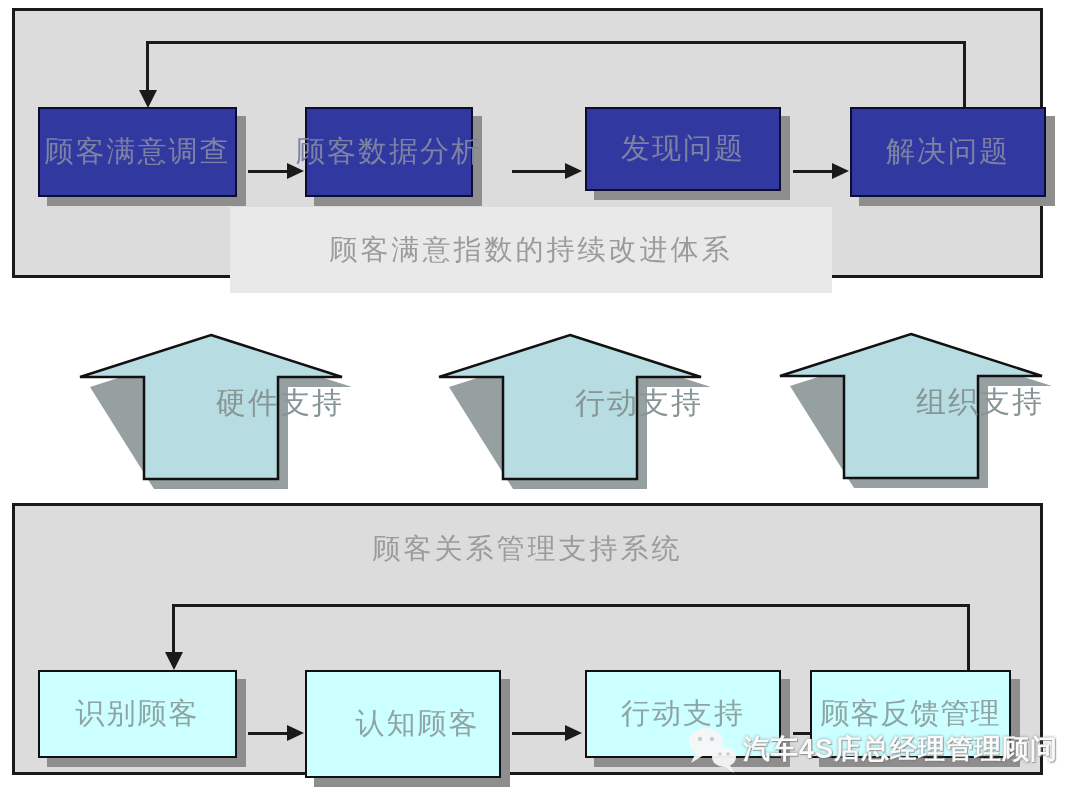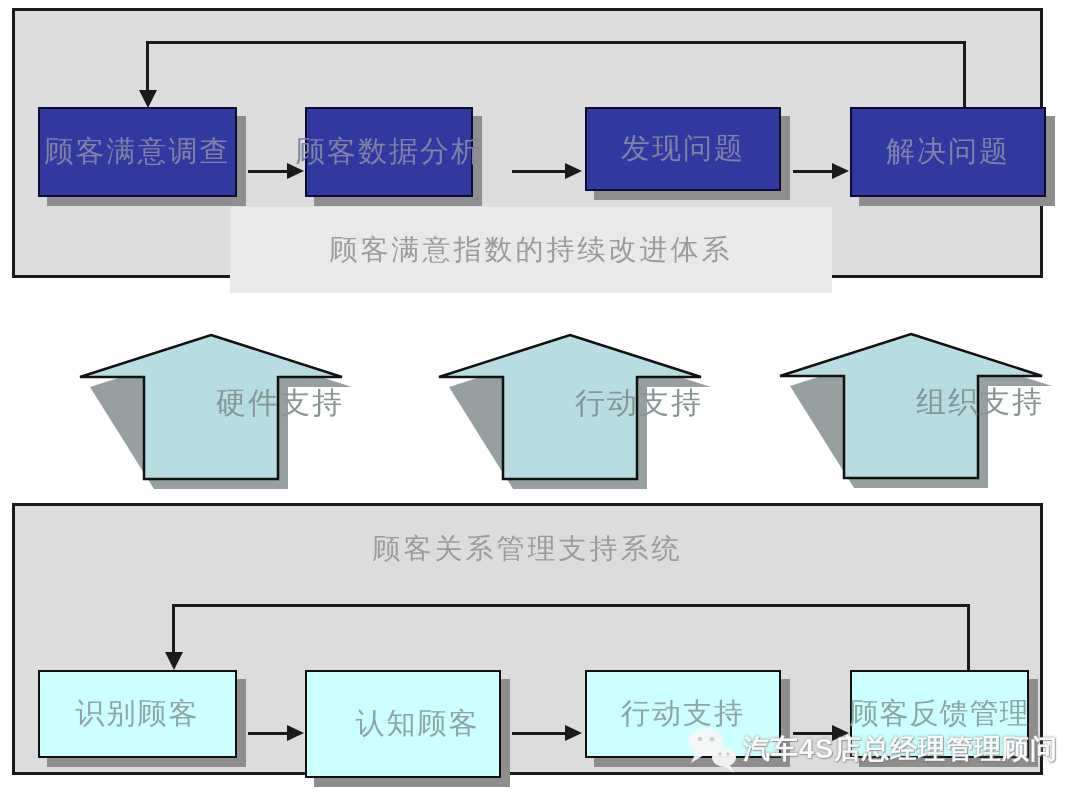--- a/index.html
+++ b/index.html
@@ -127,21 +127,21 @@
 
   <div class="pbox pbox-cyan" style="left:38px;top:670px;width:199px;height:88px;">
     <span>识别顾客</span>
   </div>
   <div class="pbox pbox-cyan" style="left:305px;top:670px;width:196px;height:108px;padding-left:29px;">
     <span>认知顾客</span>
   </div>
   <div class="pbox pbox-cyan" style="left:585px;top:670px;width:196px;height:88px;">
     <span>行动支持</span>
   </div>
-  <div class="pbox pbox-cyan" style="left:850px;top:670px;width:179px;height:88px;">
+  <div class="pbox pbox-cyan" style="left:810px;top:670px;width:201px;height:88px;">
     <span style="letter-spacing:1px;">顾客反馈管理</span>
   </div>
 
   <div class="hline" style="left:248px;top:732px;width:40px;"></div>
   <div class="arrhead-right" style="left:287px;top:725px;"></div>
   <div class="hline" style="left:512px;top:732px;width:54px;"></div>
   <div class="arrhead-right" style="left:565px;top:725px;"></div>
   <div class="hline" style="left:793px;top:732px;width:40px;"></div>
   <div class="arrhead-right" style="left:832px;top:725px;"></div>
 

